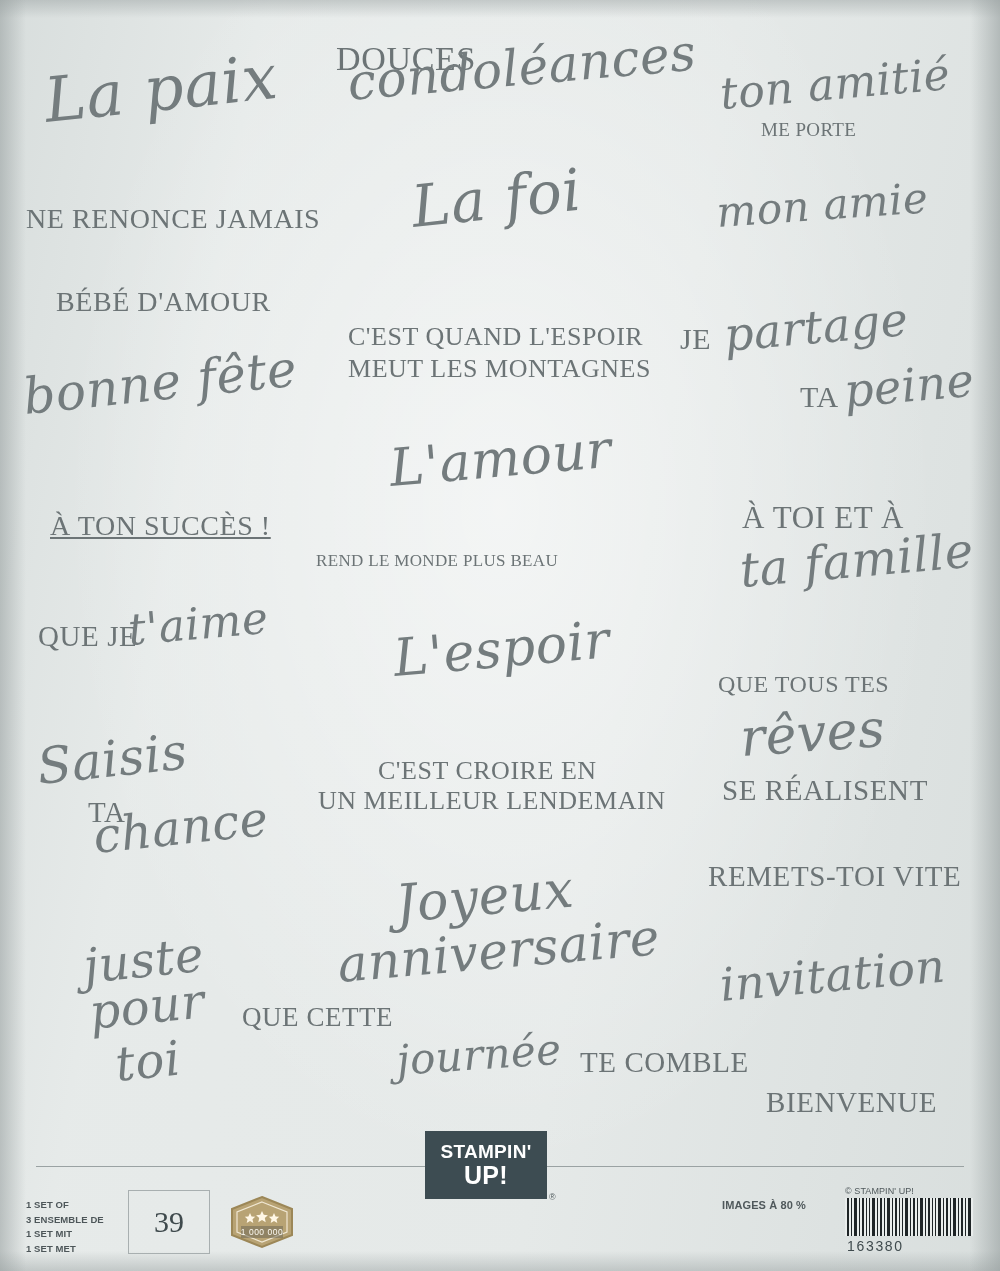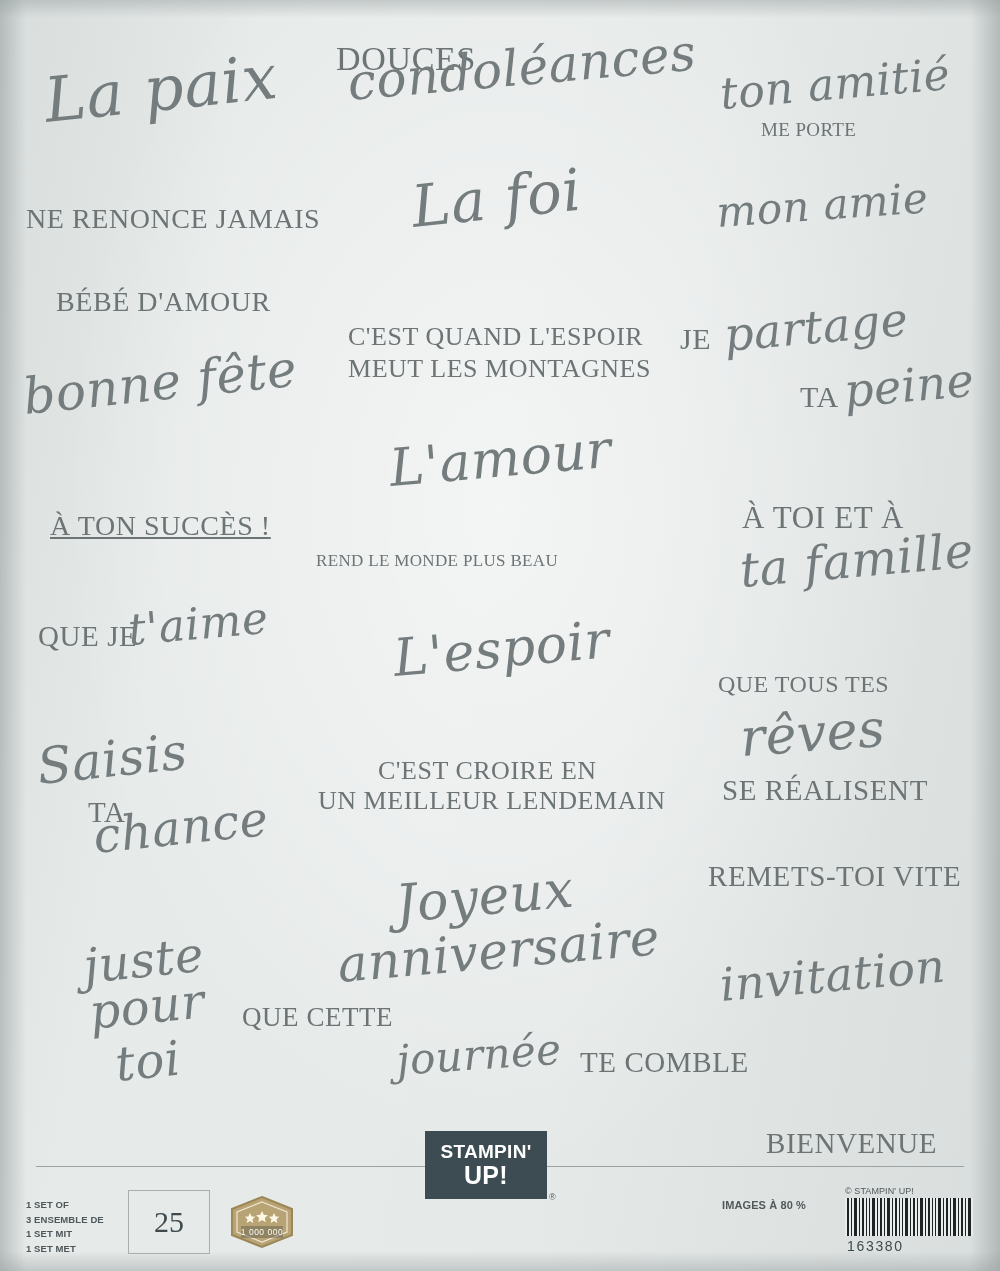--- a/index.html
+++ b/index.html
@@ -212,39 +212,39 @@
       <div class="phrase caps" style="left: 708px; top: 862px; font-size: 29px;">REMETS-TOI VITE</div>
       <div class="phrase script" style="left: 398px; top: 878px; font-size: 52px; transform: rotate(-5deg);">Joyeux</div>
       <div class="phrase script" style="left: 340px; top: 940px; font-size: 50px; transform: rotate(-5deg);">anniversaire</div>
       <div class="phrase script" style="left: 86px; top: 942px; font-size: 48px; transform: rotate(-6deg);">juste</div>
       <div class="phrase script" style="left: 722px; top: 962px; font-size: 46px; transform: rotate(-5deg);">invitation</div>
       <div class="phrase script" style="left: 92px; top: 988px; font-size: 48px; transform: rotate(-6deg);">pour</div>
       <div class="phrase caps" style="left: 242px; top: 1004px; font-size: 27px;">QUE CETTE</div>
       <div class="phrase script" style="left: 398px; top: 1040px; font-size: 42px; transform: rotate(-4deg);">journée</div>
       <div class="phrase caps" style="left: 580px; top: 1048px; font-size: 29px;">TE COMBLE</div>
       <div class="phrase script" style="left: 118px; top: 1040px; font-size: 48px; transform: rotate(-6deg);">toi</div>
-      <div class="phrase caps" style="left: 766px; top: 1129px; font-size: 29px;">BIENVENUE</div>
+      <div class="phrase caps" style="left: 766px; top: 1088px; font-size: 29px;">BIENVENUE</div>
     </div>
 
   <div class="footer-rule"></div>
 
   <div class="logo-box">
     <span class="l1">STAMPIN'</span>
     <span class="l2">UP!</span>
   </div>
   <div class="logo-reg">®</div>
 
   <div class="set-count-lines">
     <div>1 SET OF</div>
     <div>3 ENSEMBLE DE</div>
     <div>1 SET MIT</div>
     <div>1 SET MET</div>
   </div>
 
-  <div class="count-box">25</div>
+  <div class="count-box">39</div>
 
   <div class="badge">
     <svg width="72" height="54" viewBox="0 0 72 54">
       <polygon points="36,2 66,14 66,40 36,52 6,40 6,14" fill="#b8a374" stroke="#9c8757" stroke-width="2"></polygon>
       <polygon points="36,7 61,17 61,37 36,47 11,37 11,17" fill="none" stroke="#f0e7d2" stroke-width="1.2"></polygon>
       <g fill="#fff7e6">
         <polygon points="24,18 25.6,21.4 29.2,21.8 26.5,24.3 27.3,27.9 24,26.1 20.7,27.9 21.5,24.3 18.8,21.8 22.4,21.4"></polygon>
         <polygon points="36,16 37.8,19.8 41.9,20.3 38.8,23.1 39.7,27.2 36,25.1 32.3,27.2 33.2,23.1 30.1,20.3 34.2,19.8"></polygon>
         <polygon points="48,18 49.6,21.4 53.2,21.8 50.5,24.3 51.3,27.9 48,26.1 44.7,27.9 45.5,24.3 42.8,21.8 46.4,21.4"></polygon>
       </g>

